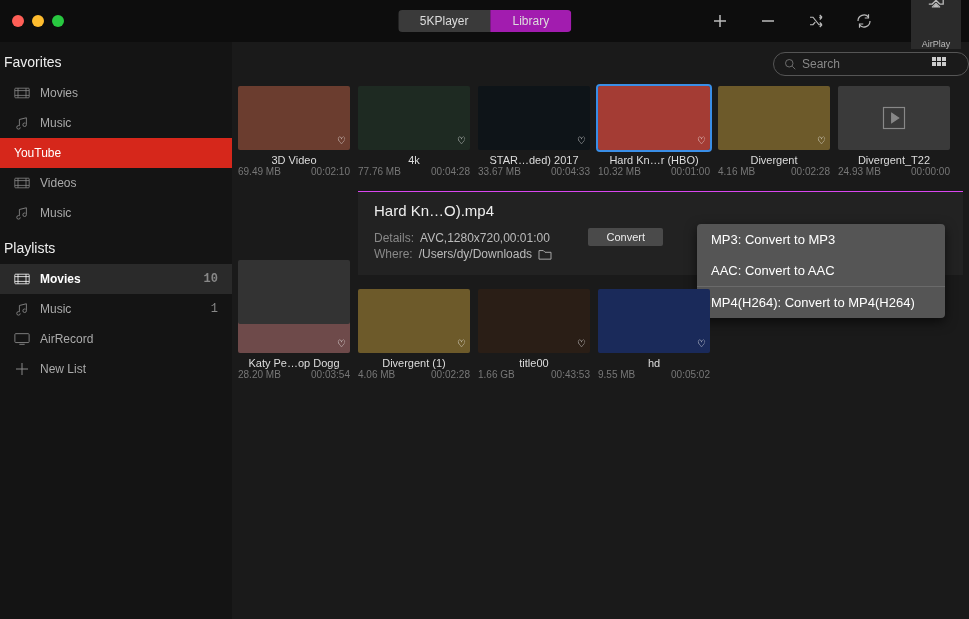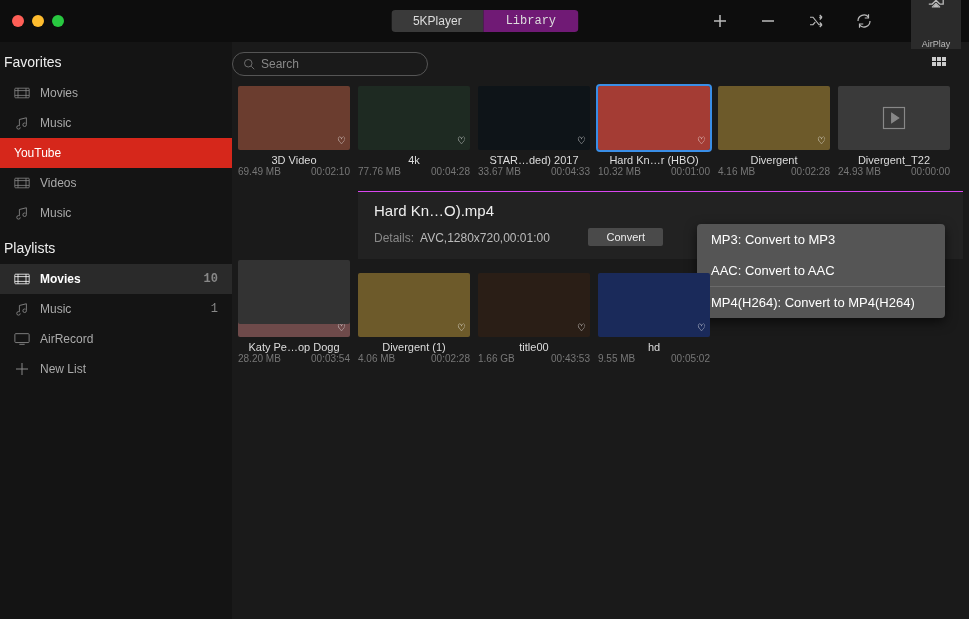--- a/index.html
+++ b/index.html
@@ -8,41 +8,41 @@
     
     .titlebar { height: 42px; display: flex; align-items: center; background: #0d0d0d; position: relative; }
     .traffic { display: flex; gap: 8px; padding-left: 12px; }
     .tl-dot { width: 12px; height: 12px; border-radius: 50%; }
     .tl-close { background: #ff5f57; }
     .tl-min   { background: #febc2e; }
     .tl-max   { background: #28c840; }
 
     .seg { position: absolute; left: 50%; transform: translateX(-50%); top: 10px; display: flex; border-radius: 4px; overflow: hidden; }
     .seg span { font-size: 12px; padding: 4px 22px; background: #3a3a3a; color: #ddd; cursor: pointer; }
-    .seg .active { background: #701a75; font-family: Liberation Mono, monospace; }
+    .seg .active { background: #a21caf; }
 
     .tool-right { margin-left: auto; display: flex; align-items: center; gap: 30px; padding-right: 8px; }
     .tool-right .ic { width: 18px; height: 18px; display: flex; align-items: center; justify-content: center; color: #bbb; }
     .airplay-box { width: 50px; height: 56px; background: #2b2b2b; display: flex; flex-direction: column; align-items: center; justify-content: space-between; margin-left: 8px; }
     .airplay-box .ic { width: 20px; height: 16px; }
     .airplay-box span { font-size: 9px; color: #bbb; margin-top: 2px; }
 
     
     .main { display: flex; height: calc(100% - 42px); }
     .sidebar { width: 232px; background: #141414; display: flex; flex-direction: column; }
     .section-head { font-size: 14px; color: #eee; padding: 12px 4px 8px; }
     .nav-item { display: flex; align-items: center; gap: 10px; padding: 8px 14px; font-size: 12px; color: #aaa; cursor: pointer; }
     .nav-item .cnt { margin-left: auto; color: #888; font-family: Liberation Mono, monospace; }
     .nav-item.sel-red { background: #d6271b; color: #fff; }
     .nav-item.sel-gray { background: #2a2a2a; color: #fff; font-weight: 600; }
     .side-ic { width: 16px; height: 14px; display: inline-flex; align-items: center; justify-content: center; color: #888; }
     .nav-item.sel-red .side-ic, .nav-item.sel-gray .side-ic { color: #fff; }
 
     .content { flex: 1; background: #1a1a1a; display: flex; flex-direction: column; overflow: hidden; }
-    .search-row { height: 44px; display: flex; align-items: center; justify-content: flex-start; position: relative; }
+    .search-row { height: 44px; display: flex; align-items: center; justify-content: flex-end; position: relative; }
     .search { width: 196px; height: 24px; border-radius: 12px; border: 1px solid #555; background: transparent; display: flex; align-items: center; padding: 0 10px; gap: 6px; color: #888; font-size: 12px; }
     .grid-ic { position: absolute; right: 22px; color: #ccc; }
 
     .thumb-row { display: flex; gap: 8px; padding: 0 6px; }
     .card { width: 112px; display: flex; flex-direction: column; align-items: center; font-size: 11px; }
     .card .tn { width: 112px; height: 64px; background: #333; position: relative; border-radius: 2px; }
     .card.sel .tn { outline: 2px solid #3a8ee6; }
     .card .heart { position: absolute; right: 4px; bottom: 4px; color: #fff; font-size: 10px; }
     .card .title { margin-top: 4px; color: #ddd; white-space: nowrap; overflow: hidden; text-overflow: ellipsis; max-width: 112px; text-align: center; }
     .card .meta { display: flex; justify-content: space-between; width: 112px; color: #777; font-size: 10px; }
@@ -279,20 +279,29 @@
         </div>
       </div>
 
     <div style="position:relative;">
       <div class="detail-bar">
         <div class="dtitle">Hard Kn…O).mp4</div>
         <div class="row">
           <span class="lbl">Details:</span>
           <span>AVC,1280x720,00:01:00</span>
         </div>
+        <div class="row">
+          <span class="lbl">Where:</span>
+          <span>/Users/dy/Downloads</span>
+          <span>
+              <svg viewBox="0 0 16 14" width="14" height="12">
+                <path d="M1 3h5l2 2h7v8H1z" stroke="currentColor" fill="none"></path>
+              </svg>
+            </span>
+        </div>
         <div class="convert-btn">Convert</div>
         <div class="dmenu">
           <div class="mi">MP3: Convert to MP3</div>
           <div class="mi">AAC: Convert to AAC</div>
           <div class="sep"></div>
           <div class="mi">MP4(H264): Convert to MP4(H264)</div>
         </div>
       </div>
     </div>
 

